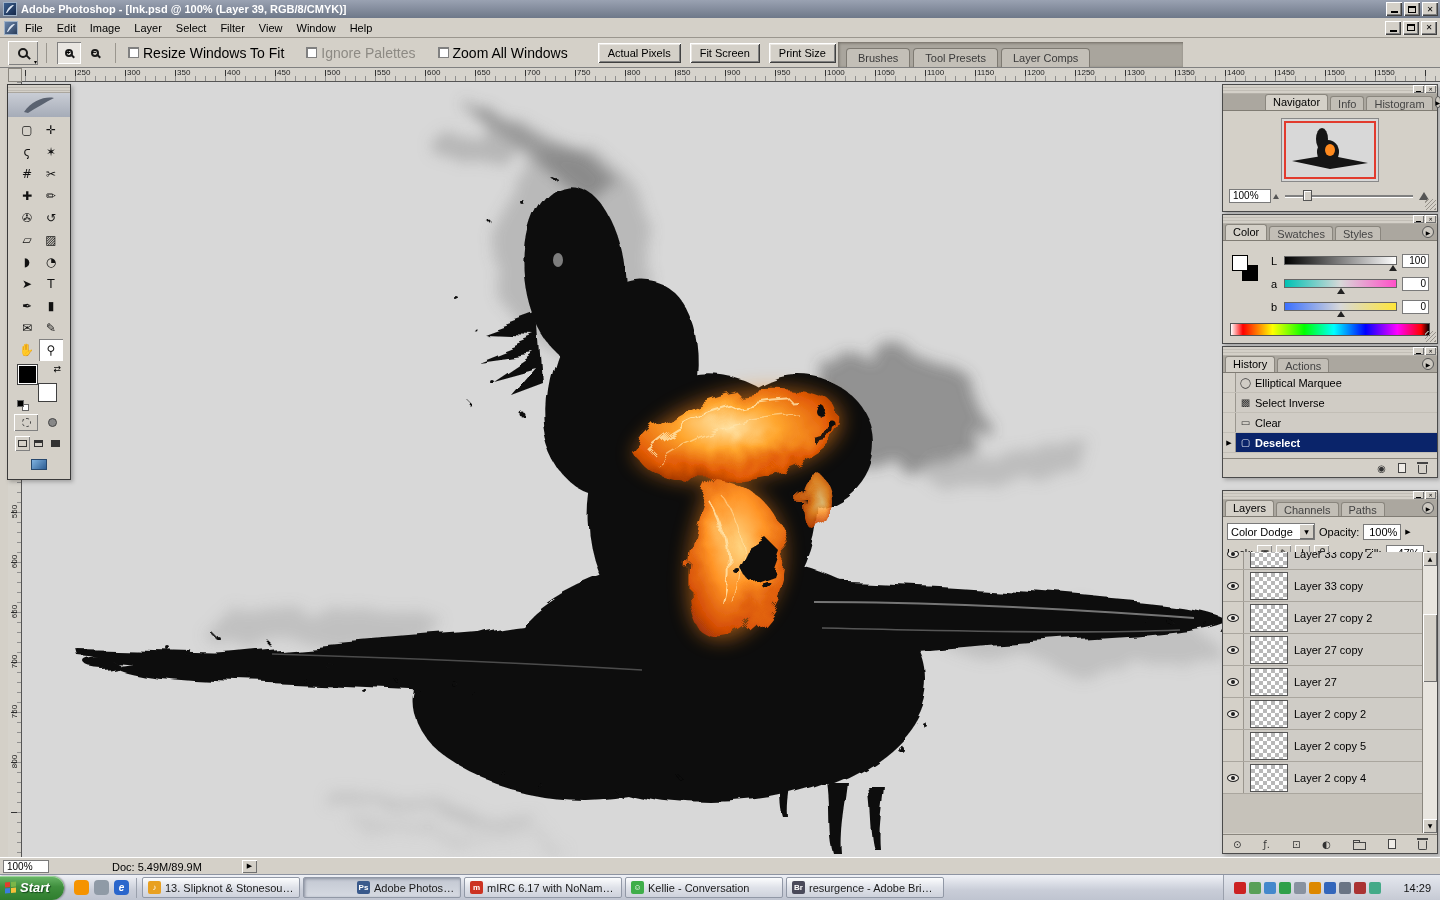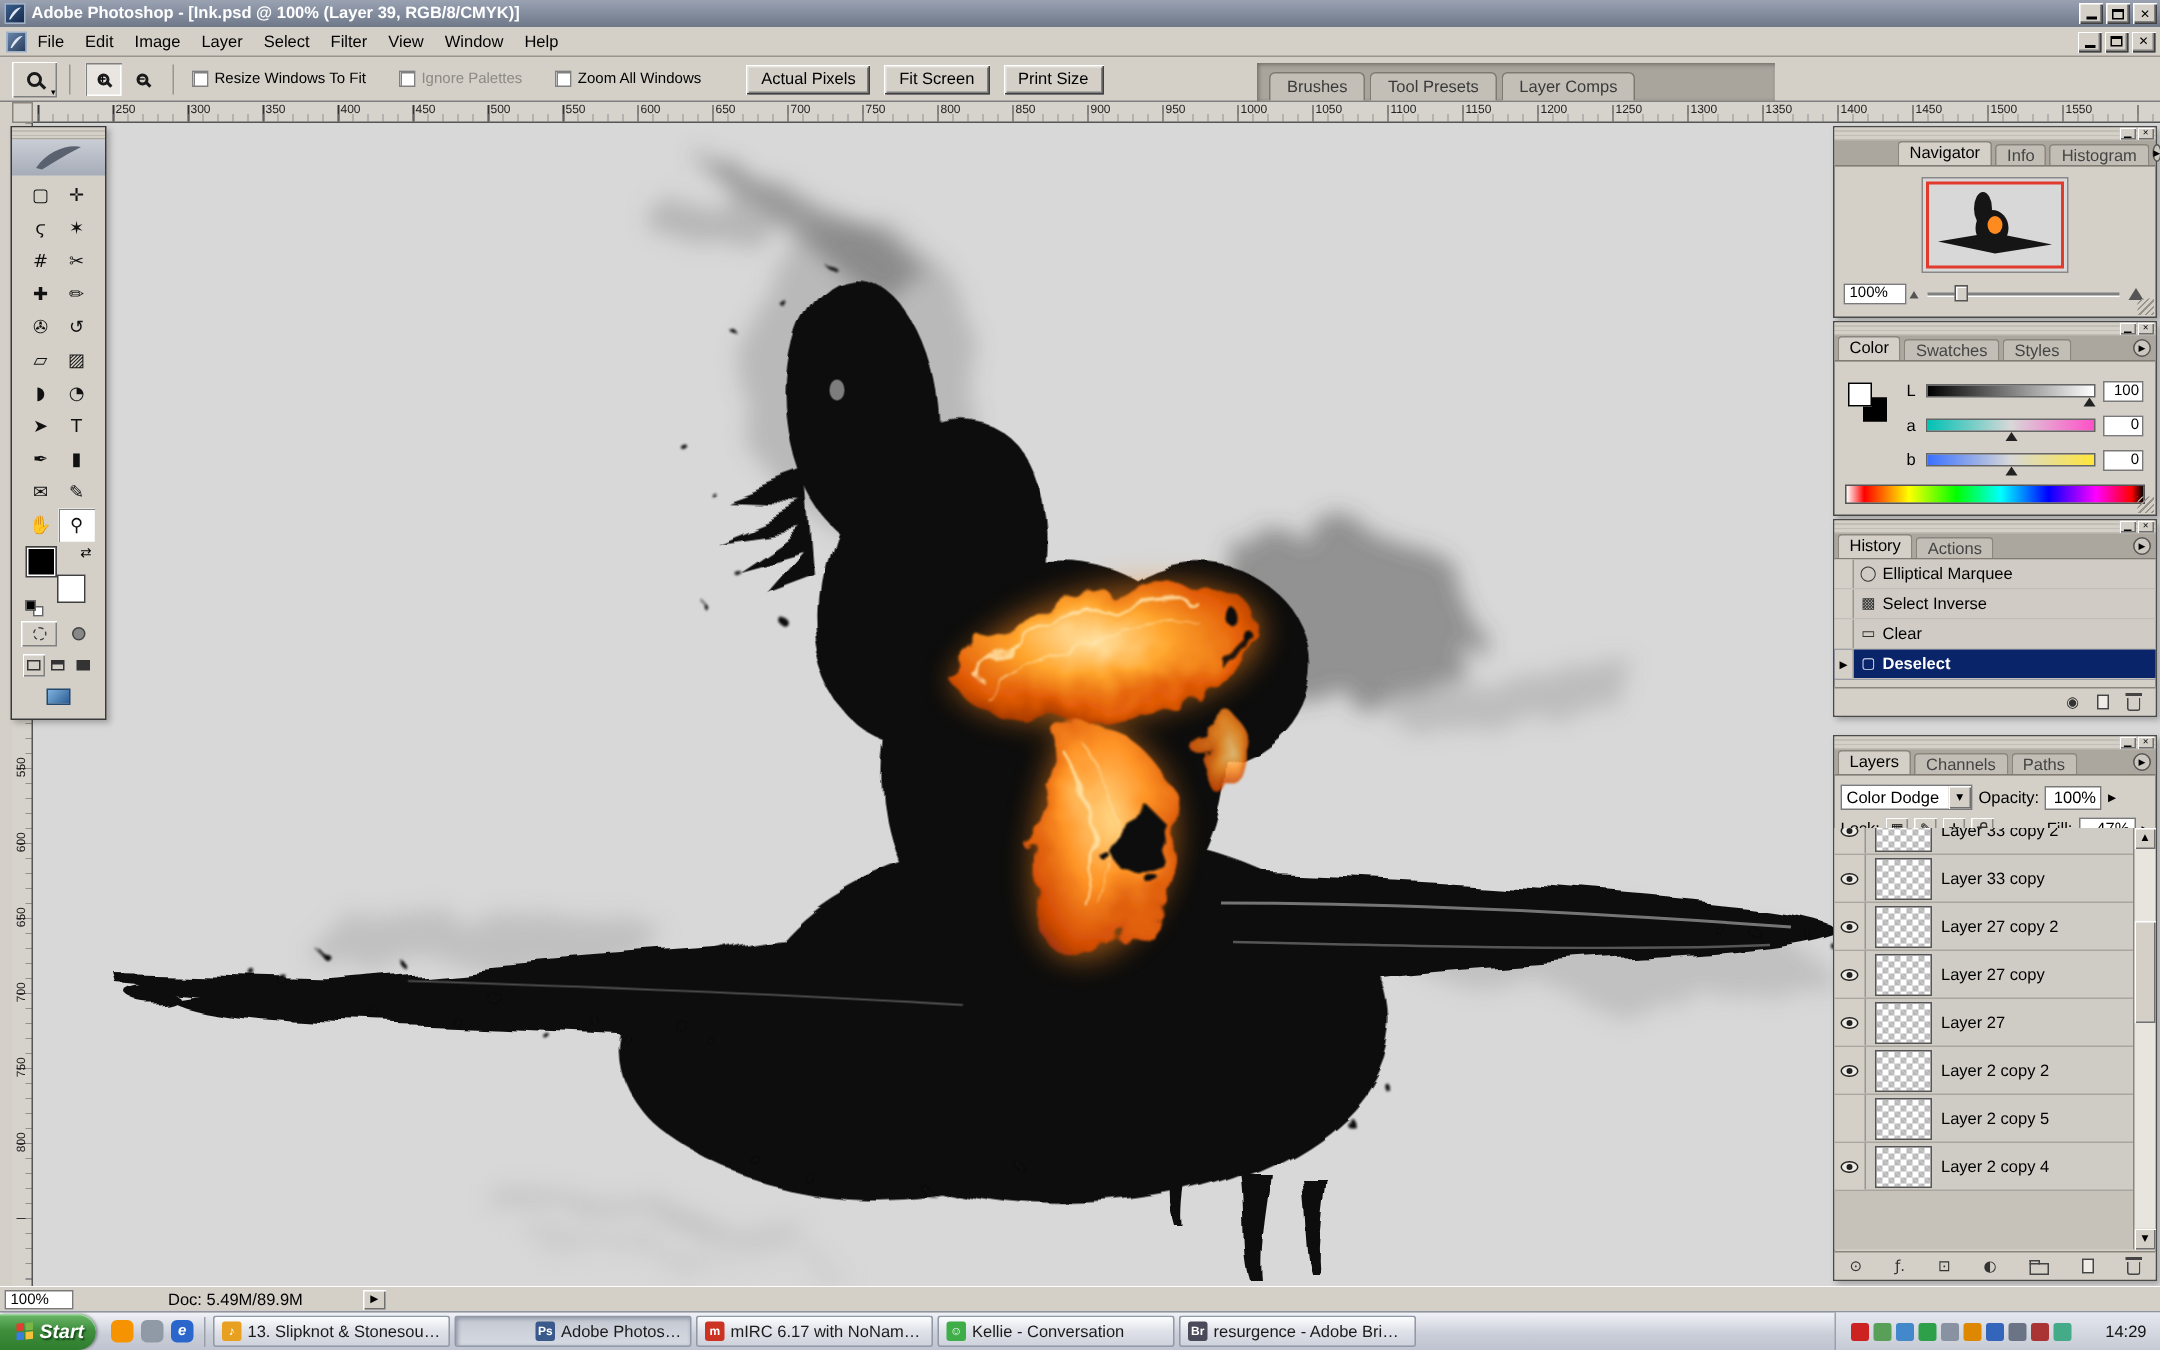--- a/index.html
+++ b/index.html
@@ -31,21 +31,21 @@
   .mag-s{position:relative;width:8px;height:8px;border:2px solid #1a1a1a;border-radius:50%;}
   .mag-s::after{content:"";position:absolute;width:5px;height:2px;background:#1a1a1a;transform:rotate(45deg);right:-4px;bottom:-2px;}
   .opt-dd{position:absolute;right:1px;bottom:0;font-size:6px;}
   .zoom-mode{width:24px;height:22px;display:flex;align-items:center;justify-content:center;position:relative;margin-left:2px;flex:none;}
   .zoom-mode.pressed{background:#e9e6e1;box-shadow:inset 1px 1px 0 #808080,inset -1px -1px 0 #fff;}
   .zsign{position:absolute;font-size:8px;font-weight:bold;left:9px;top:6px;}
   .vsep{width:1px;height:20px;background:#9a968e;margin:0 8px;flex:none;}
   #opt-checks{display:flex;align-items:center;gap:22px;margin-left:4px;}
   .opt-check{display:flex;align-items:center;gap:4px;}
   .cb{width:11px;height:11px;background:#fff;border:1px solid #808080;display:inline-block;flex:none;}
-  .cb-label{font-size:10px;}
+  .cb-label{font-size:14px;}
   .opt-check.disabled .cb-label{color:#8d8a84;}
   #opt-buttons{display:flex;align-items:center;gap:9px;margin-left:30px;}
   .opt-btn{height:20px;padding:0 10px;background:#d4d0c8;display:flex;align-items:center;font-size:11px;}
   .fb-btn{margin-left:120px;width:26px;height:22px;display:flex;align-items:center;justify-content:center;flex:none;}
   .well{position:absolute;left:838px;top:4px;width:345px;height:25px;background:#a9a59d;box-shadow:inset 1px 1px 3px #6e6a62;display:flex;align-items:flex-end;padding-left:8px;gap:3px;}
   .well-tab{height:19px;padding:0 11px;background:#c3bfb7;border:1px solid #7e7a72;border-bottom:none;border-radius:4px 4px 0 0;font-size:11px;color:#3a3a3a;display:flex;align-items:center;}
 
   
   #ruler-corner{position:absolute;left:8px;top:68px;width:14px;height:14px;background:#d6d3cc;border:1px solid #8a867e;}
   #hruler{position:absolute;left:22px;top:68px;width:1418px;height:14px;background:#d6d3cc;border-bottom:1px solid #555;
@@ -165,21 +165,21 @@
   .sb-thumb{position:absolute;top:62px;left:0;right:0;height:68px;background:#d4d0c8;box-shadow:inset 1px 1px 0 #fff,inset -1px -1px 0 #707070;}
 
   
   #statusbar{position:absolute;left:0;top:857px;width:1440px;height:17px;background:#d4d0c8;border-top:1px solid #fff;}
   .st-zoom{position:absolute;left:3px;top:2px;width:46px;height:13px;background:#fff;border:1px solid #7a7a7a;font-size:10px;padding:0 3px;line-height:11px;}
   .st-doc{position:absolute;left:112px;top:3px;font-size:11px;}
   .st-arrow{position:absolute;left:242px;top:2px;width:15px;height:13px;background:#d4d0c8;box-shadow:inset 1px 1px 0 #fff,inset -1px -1px 0 #707070;font-size:7px;text-align:center;line-height:13px;font-family:"DejaVu Sans",sans-serif;}
 
   
   #taskbar{position:absolute;left:0;top:874px;width:1440px;height:26px;background:linear-gradient(#f0f2f7,#c9cdd8 60%,#bfc4d0);border-top:1px solid #8e94a2;display:flex;align-items:center;}
-  .start{width:64px;height:24px;margin:0 3px 0 0;border-radius:0 12px 12px 0;background:linear-gradient(#6cb86a,#3f8f3d 45%,#2f7d2e);box-shadow:inset 0 1px 0 #9cd69a,1px 0 2px rgba(0,0,0,.4);display:flex;align-items:center;gap:4px;padding:0 8px 0 5px;color:#fff;font-weight:bold;font-style:italic;font-size:13px;text-shadow:1px 1px 1px #14491a;flex:none;justify-content:flex-end;}
+  .start{width:64px;height:24px;margin:0 3px 0 0;border-radius:0 12px 12px 0;background:linear-gradient(#6cb86a,#3f8f3d 45%,#2f7d2e);box-shadow:inset 0 1px 0 #9cd69a,1px 0 2px rgba(0,0,0,.4);display:flex;align-items:center;gap:4px;padding:0 8px 0 5px;color:#fff;font-weight:bold;font-style:italic;font-size:13px;text-shadow:1px 1px 1px #14491a;flex:none;}
   .flag{display:grid;grid-template-columns:5px 5px;grid-template-rows:5px 5px;gap:1px;transform:skewY(-6deg);}
   .flag span{display:block;}
   .ql{display:flex;align-items:center;gap:5px;padding:0 7px;border-right:1px solid #9aa0ac;margin-right:5px;height:20px;flex:none;}
   .ql-icon{width:15px;height:15px;border-radius:4px;display:inline-flex;align-items:center;justify-content:center;color:#fff;font-weight:bold;font-style:italic;font-size:10px;}
   #tasks{display:flex;gap:3px;align-items:center;flex:1;overflow:hidden;}
   .task-btn{width:158px;height:21px;border-radius:2px;border:1px solid #9198a6;background:linear-gradient(#fcfdfe,#dfe2e9 50%,#ced2dc);display:flex;align-items:center;gap:4px;padding:0 5px;font-size:11px;color:#1a1a1a;white-space:nowrap;overflow:hidden;flex:none;}
   .task-btn.active{background:linear-gradient(#c3c8d2,#d6dae2);box-shadow:inset 1px 1px 3px #8a90a0;}
   .task-icon{width:13px;height:13px;border-radius:2px;flex:none;color:#fff;font-size:8px;display:flex;align-items:center;justify-content:center;font-weight:bold;}
   .task-label{overflow:hidden;text-overflow:ellipsis;}
   .tray{margin-left:auto;display:flex;align-items:center;gap:17px;padding:0 9px 0 10px;border-left:1px solid #9aa0ac;height:100%;background:linear-gradient(#e4e7ee,#c6cad4);flex:none;}

